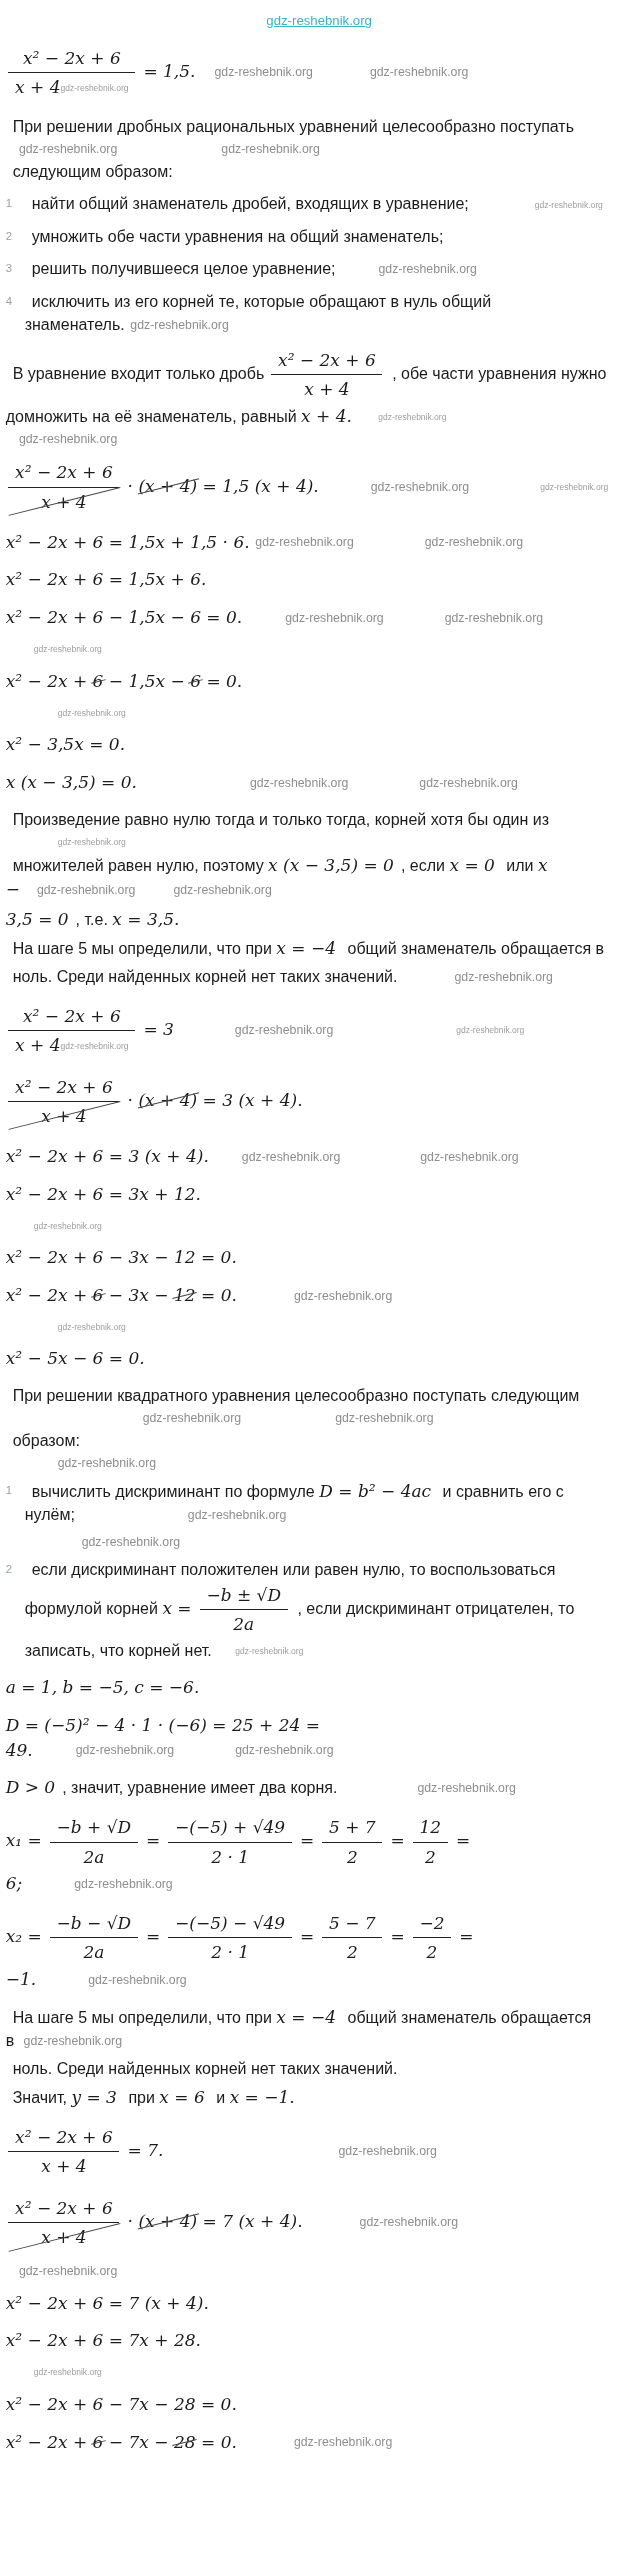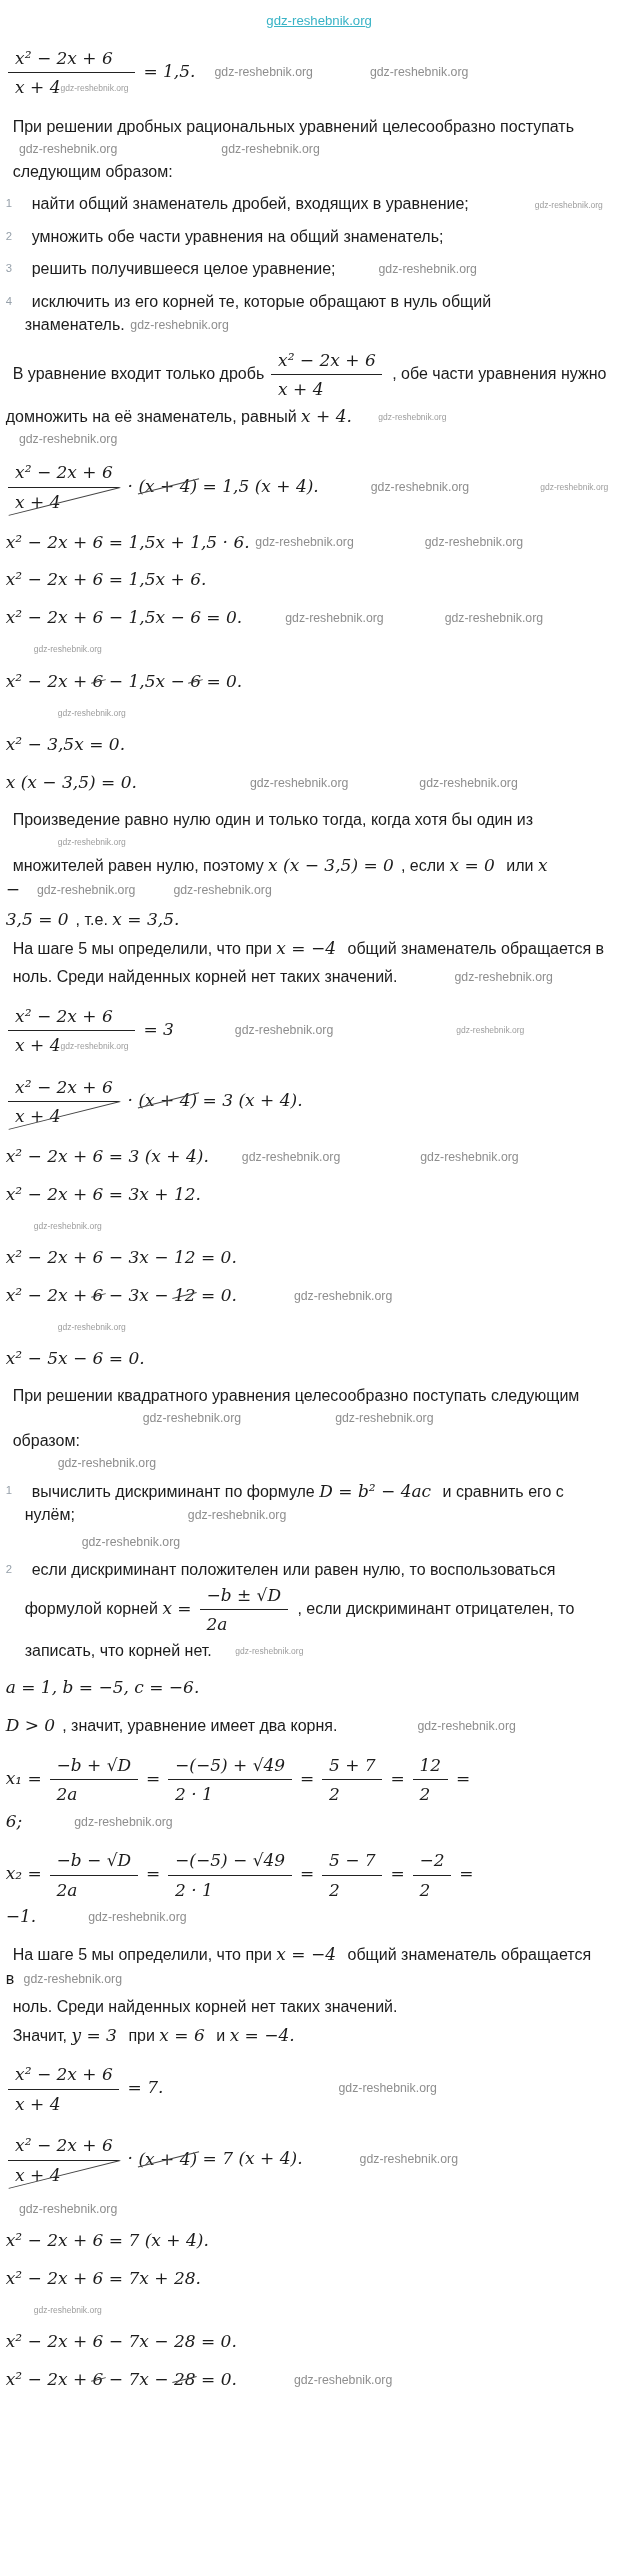--- a/index.html
+++ b/index.html
@@ -27,21 +27,21 @@
   .math-run {
     font-family: "DejaVu Serif", "Liberation Serif", serif;
     font-style: italic; font-size: 17px; white-space: pre-wrap;
   }
   .wm {
     color: #8e8e8e; font-size: 12.3px; white-space: nowrap;
     font-family: "Liberation Sans", sans-serif; font-style: normal;
     vertical-align: middle;
   }
   .wm.sm { font-size: 8.5px; color: #9d9d9d; }
-  .frac { display: inline-block; vertical-align: middle; margin: 1.9px 2.8px; }
+  .frac { display: inline-block; vertical-align: middle; text-align: center; margin: 1.9px 2.8px; }
   .fr-num { display: block; padding: 0 6.6px 1.9px 6.6px; border-bottom: 1.3px solid #222; }
   .fr-den { display: block; padding: 1.9px 6.6px 0 6.6px; }
   .cancel, .den-cancel { position: relative; }
   .cancel { display: inline-block; }
   .cancel::after, .den-cancel::after {
     content: ""; position: absolute; left: -1.9px; right: -1.9px; top: 50%;
     border-top: 1.5px solid #444; transform: rotate(-14deg);
   }
 </style>
 </head>
@@ -76,21 +76,21 @@
       <div class="line wmline"><span class="wm" style="margin-left: 13.2px;">gdz-reshebnik.org</span></div>
       <div class="line math"><span class="frac"><span class="fr-num math-run">x² − 2x + 6</span><span class="fr-den math-run den-cancel">x + 4</span></span><span class="math-run"> · </span><span class="math-run cancel">(x + 4)</span><span class="math-run"> = 1,5 (x + 4).</span><span class="wm" style="margin-left: 52px;">gdz-reshebnik.org</span><span class="wm sm" style="margin-left: 71px;">gdz-reshebnik.org</span></div>
       <div class="line math"><span class="math-run">x² − 2x + 6 = 1,5x + 1,5 · 6.</span><span class="wm" style="margin-left: 5.7px;">gdz-reshebnik.org</span><span class="wm" style="margin-left: 71px;">gdz-reshebnik.org</span></div>
       <div class="line math"><span class="math-run">x² − 2x + 6 = 1,5x + 6.</span></div>
       <div class="line math"><span class="math-run">x² − 2x + 6 − 1,5x − 6 = 0.</span><span class="wm" style="margin-left: 43px;">gdz-reshebnik.org</span><span class="wm" style="margin-left: 61px;">gdz-reshebnik.org</span></div>
       <div class="line wmline"><span class="wm sm" style="margin-left: 28px;">gdz-reshebnik.org</span></div>
       <div class="line math"><span class="math-run">x² − 2x + </span><span class="math-run cancel">6</span><span class="math-run"> − 1,5x − </span><span class="math-run cancel">6</span><span class="math-run"> = 0.</span></div>
       <div class="line wmline"><span class="wm sm" style="margin-left: 52px;">gdz-reshebnik.org</span></div>
       <div class="line math"><span class="math-run">x² − 3,5x = 0.</span></div>
       <div class="line math"><span class="math-run">x (x − 3,5) = 0.</span><span class="wm" style="margin-left: 113px;">gdz-reshebnik.org</span><span class="wm" style="margin-left: 71px;">gdz-reshebnik.org</span></div>
-      <div class="line p"><span class="txt-run">Произведение равно нулю один и только тогда, когда хотя бы один из</span></div>
+      <div class="line p"><span class="txt-run">Произведение равно нулю тогда и только тогда, корней хотя бы один из</span></div>
       <div class="line wmline"><span class="wm sm" style="margin-left: 52px;">gdz-reshebnik.org</span></div>
       <div class="line p"><span class="txt-run">множителей равен нулю, поэтому </span><span class="math-run">x (x − 3,5) = 0</span><span class="txt-run">, если </span><span class="math-run">x = 0</span><span class="txt-run"> или </span><span class="math-run">x −</span><span class="wm" style="margin-left: 17px;">gdz-reshebnik.org</span><span class="wm" style="margin-left: 38px;">gdz-reshebnik.org</span></div>
       <div class="line p"><span class="math-run">3,5 = 0</span><span class="txt-run">, т.е. </span><span class="math-run">x = 3,5.</span></div>
       <div class="line p"><span class="txt-run">На шаге 5 мы определили, что при </span><span class="math-run">x = −4</span><span class="txt-run"> общий знаменатель обращается в</span></div>
       <div class="line p"><span class="txt-run">ноль. Среди найденных корней нет таких значений.</span><span class="wm" style="margin-left: 57px;">gdz-reshebnik.org</span></div>
       <div class="line math"><span class="frac"><span class="fr-num math-run">x² − 2x + 6</span><span class="fr-den math-run">x + 4<span class="wm sm">gdz-reshebnik.org</span></span></span><span class="math-run"> = 3</span><span class="wm" style="margin-left: 61px;">gdz-reshebnik.org</span><span class="wm sm" style="margin-left: 123px;">gdz-reshebnik.org</span></div>
       <div class="line math"><span class="frac"><span class="fr-num math-run">x² − 2x + 6</span><span class="fr-den math-run den-cancel">x + 4</span></span><span class="math-run"> · </span><span class="math-run cancel">(x + 4)</span><span class="math-run"> = 3 (x + 4).</span></div>
       <div class="line math"><span class="math-run">x² − 2x + 6 = 3 (x + 4).</span><span class="wm" style="margin-left: 33px;">gdz-reshebnik.org</span><span class="wm" style="margin-left: 80px;">gdz-reshebnik.org</span></div>
       <div class="line math"><span class="math-run">x² − 2x + 6 = 3x + 12.</span></div>
       <div class="line wmline"><span class="wm sm" style="margin-left: 28px;">gdz-reshebnik.org</span></div>
@@ -105,26 +105,27 @@
       <div class="line item">
         <span class="item-num">1</span>
         <span class="item-body"><span class="txt-run">вычислить дискриминант по формуле </span><span class="math-run">D = b² − 4ac</span><span class="txt-run"> и сравнить его с нулём;</span><span class="wm" style="margin-left: 113px;">gdz-reshebnik.org</span></span>
       </div>
       <div class="line wmline"><span class="wm" style="margin-left: 76px;">gdz-reshebnik.org</span></div>
       <div class="line item">
         <span class="item-num">2</span>
         <span class="item-body"><span class="txt-run">если дискриминант положителен или равен нулю, то воспользоваться формулой корней </span><span class="math-run">x = </span><span class="frac"><span class="fr-num math-run">−b ± √D</span><span class="fr-den math-run">2a</span></span><span class="txt-run">, если дискриминант отрицателен, то записать, что корней нет.</span><span class="wm sm" style="margin-left: 23.6px;">gdz-reshebnik.org</span></span>
       </div>
       <div class="line math"><span class="math-run">a = 1, b = −5, c = −6.</span></div>
+      <div class="line math"><span class="math-run">D = (−5)² − 4 · 1 · (−6) = 25 + 24 = 49.</span><span class="wm" style="margin-left: 43px;">gdz-reshebnik.org</span><span class="wm" style="margin-left: 61px;">gdz-reshebnik.org</span></div>
       <div class="line math"><span class="math-run">D &gt; 0</span><span class="txt-run">, значит, уравнение имеет два корня.</span><span class="wm" style="margin-left: 80px;">gdz-reshebnik.org</span></div>
       <div class="line math"><span class="math-run">x₁ = </span><span class="frac"><span class="fr-num math-run">−b + √D</span><span class="fr-den math-run">2a</span></span><span class="math-run"> = </span><span class="frac"><span class="fr-num math-run">−(−5) + √49</span><span class="fr-den math-run">2 · 1</span></span><span class="math-run"> = </span><span class="frac"><span class="fr-num math-run">5 + 7</span><span class="fr-den math-run">2</span></span><span class="math-run"> = </span><span class="frac"><span class="fr-num math-run">12</span><span class="fr-den math-run">2</span></span><span class="math-run"> = 6;</span><span class="wm" style="margin-left: 52px;">gdz-reshebnik.org</span></div>
       <div class="line math"><span class="math-run">x₂ = </span><span class="frac"><span class="fr-num math-run">−b − √D</span><span class="fr-den math-run">2a</span></span><span class="math-run"> = </span><span class="frac"><span class="fr-num math-run">−(−5) − √49</span><span class="fr-den math-run">2 · 1</span></span><span class="math-run"> = </span><span class="frac"><span class="fr-num math-run">5 − 7</span><span class="fr-den math-run">2</span></span><span class="math-run"> = </span><span class="frac"><span class="fr-num math-run">−2</span><span class="fr-den math-run">2</span></span><span class="math-run"> = −1.</span><span class="wm" style="margin-left: 52px;">gdz-reshebnik.org</span></div>
       <div class="line p"><span class="txt-run">На шаге 5 мы определили, что при </span><span class="math-run">x = −4</span><span class="txt-run"> общий знаменатель обращается в</span><span class="wm" style="margin-left: 9.4px;">gdz-reshebnik.org</span></div>
       <div class="line p"><span class="txt-run">ноль. Среди найденных корней нет таких значений.</span></div>
-      <div class="line p"><span class="txt-run">Значит, </span><span class="math-run">y = 3</span><span class="txt-run"> при </span><span class="math-run">x = 6</span><span class="txt-run"> и </span><span class="math-run">x = −4.</span></div>
+      <div class="line p"><span class="txt-run">Значит, </span><span class="math-run">y = 3</span><span class="txt-run"> при </span><span class="math-run">x = 6</span><span class="txt-run"> и </span><span class="math-run">x = −1.</span></div>
       <div class="line math"><span class="frac"><span class="fr-num math-run">x² − 2x + 6</span><span class="fr-den math-run">x + 4</span></span><span class="math-run"> = 7.</span><span class="wm" style="margin-left: 175px;">gdz-reshebnik.org</span></div>
       <div class="line math"><span class="frac"><span class="fr-num math-run">x² − 2x + 6</span><span class="fr-den math-run den-cancel">x + 4</span></span><span class="math-run"> · </span><span class="math-run cancel">(x + 4)</span><span class="math-run"> = 7 (x + 4).</span><span class="wm" style="margin-left: 57px;">gdz-reshebnik.org</span></div>
       <div class="line wmline"><span class="wm" style="margin-left: 13.2px;">gdz-reshebnik.org</span></div>
       <div class="line math"><span class="math-run">x² − 2x + 6 = 7 (x + 4).</span></div>
       <div class="line math"><span class="math-run">x² − 2x + 6 = 7x + 28.</span></div>
       <div class="line wmline"><span class="wm sm" style="margin-left: 28px;">gdz-reshebnik.org</span></div>
       <div class="line math"><span class="math-run">x² − 2x + 6 − 7x − 28 = 0.</span></div>
       <div class="line math"><span class="math-run">x² − 2x + </span><span class="math-run cancel">6</span><span class="math-run"> − 7x − </span><span class="math-run cancel">28</span><span class="math-run"> = 0.</span><span class="wm" style="margin-left: 57px;">gdz-reshebnik.org</span></div>
     </div>
 </div>

